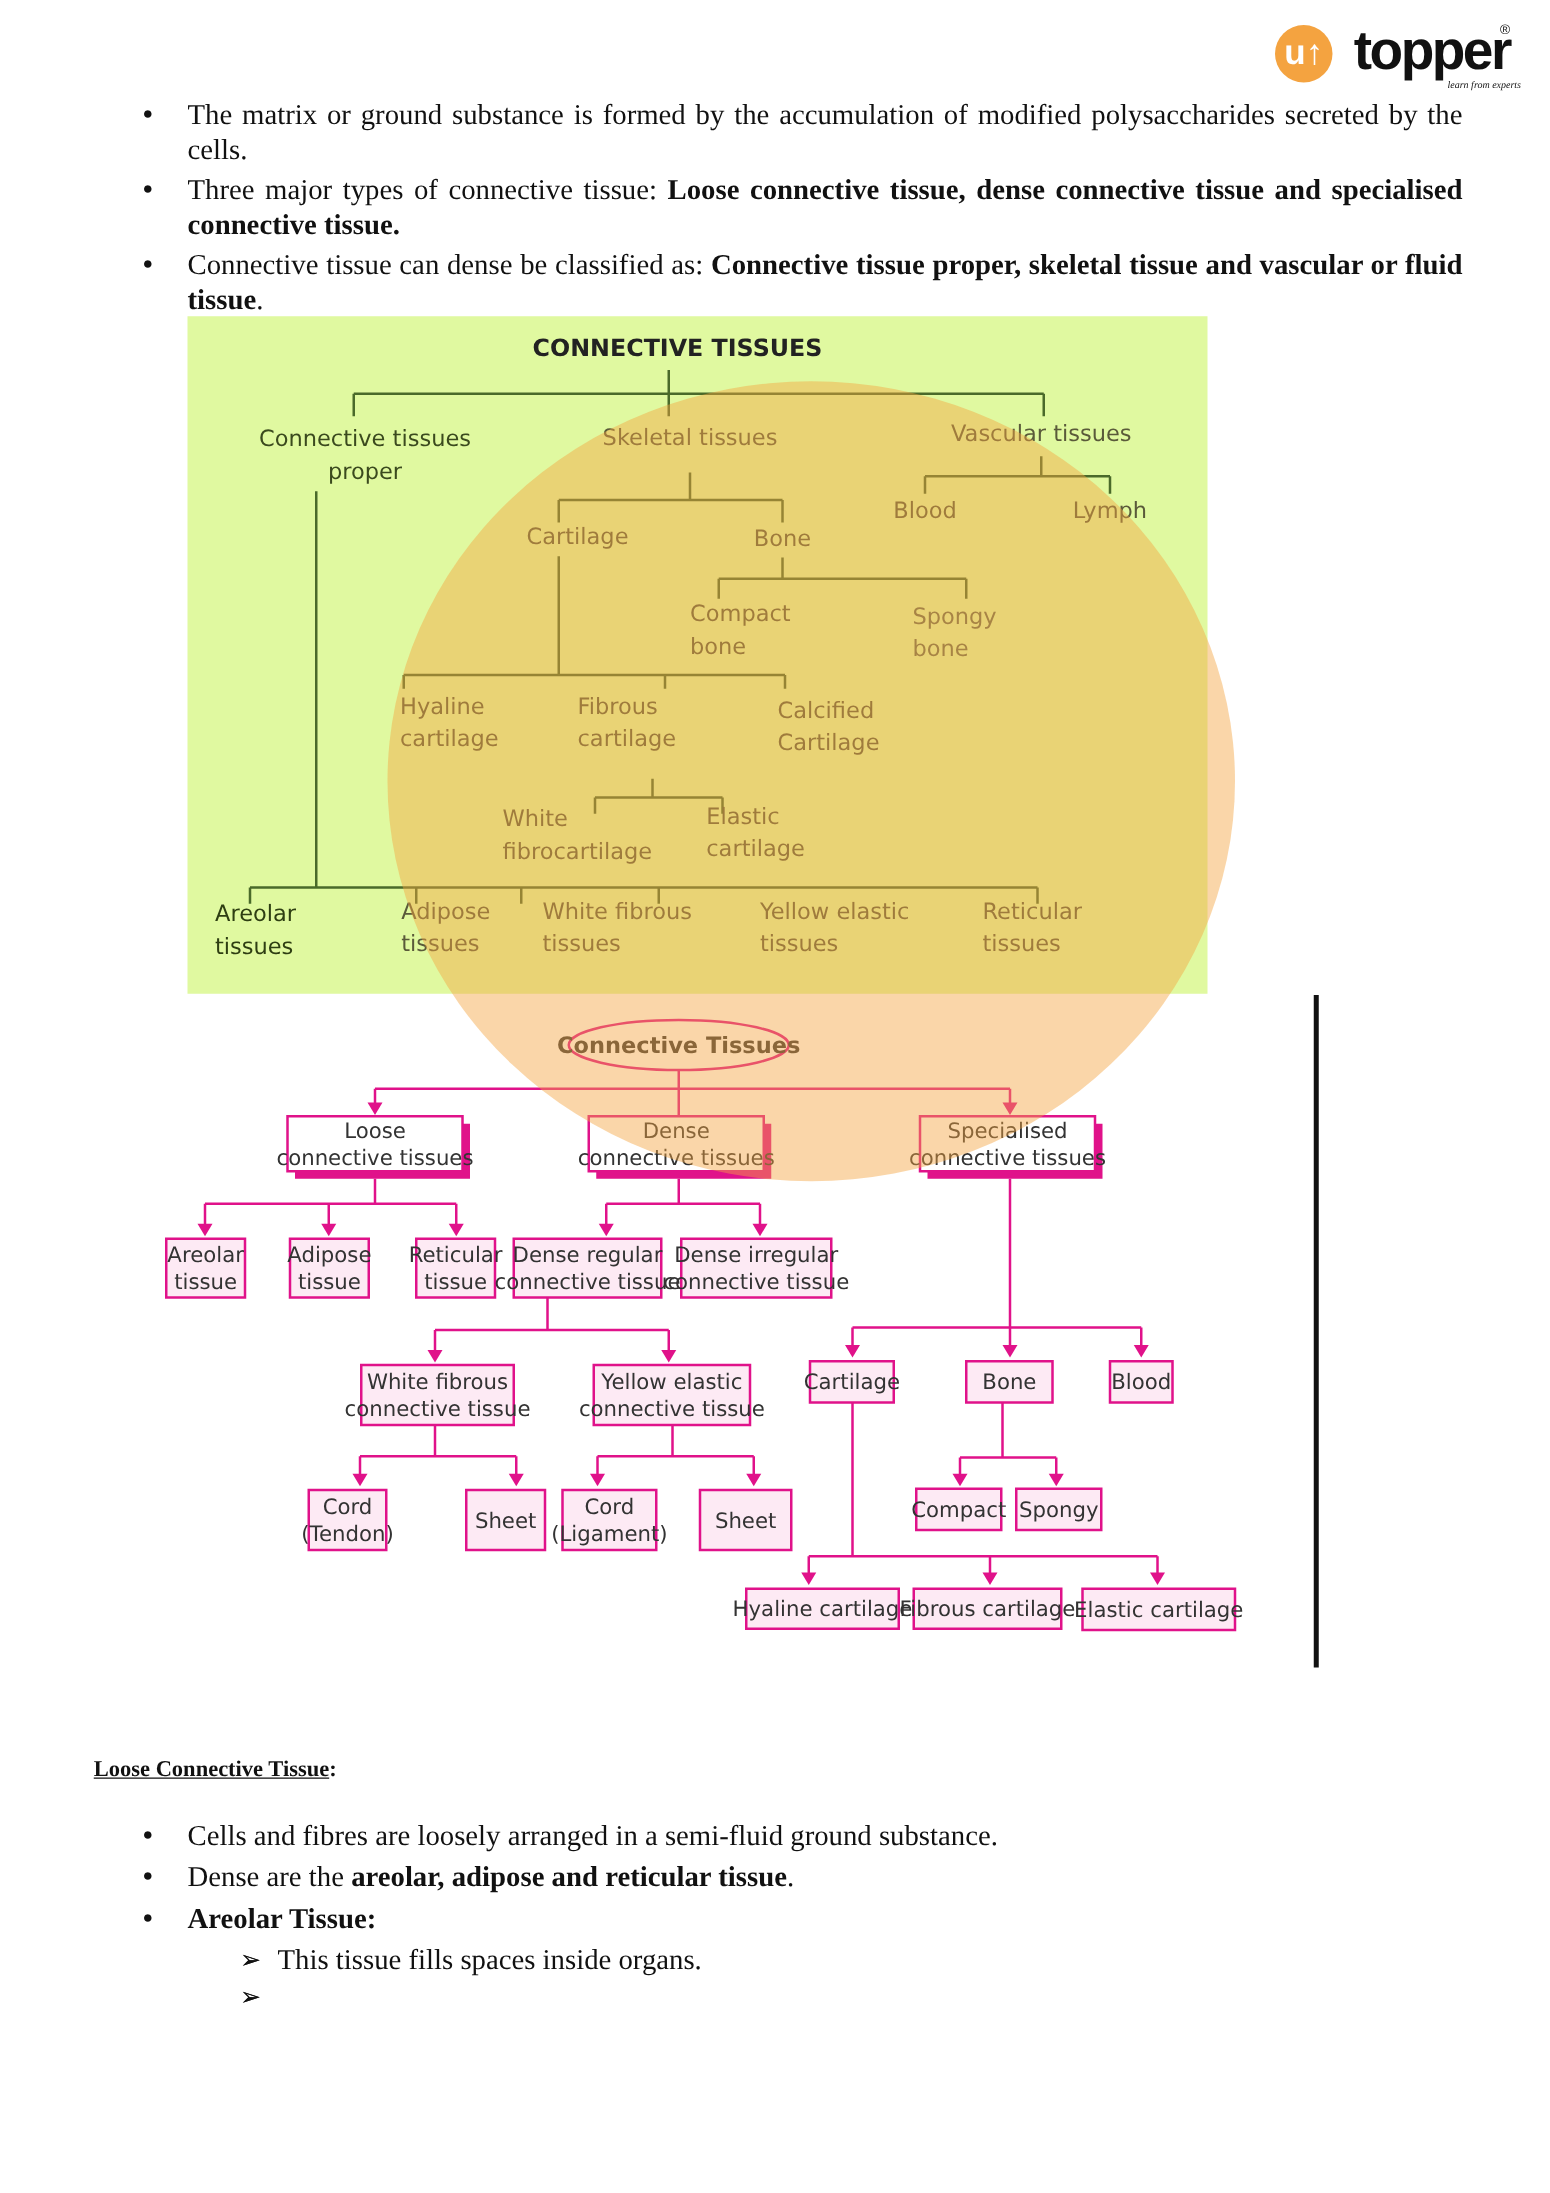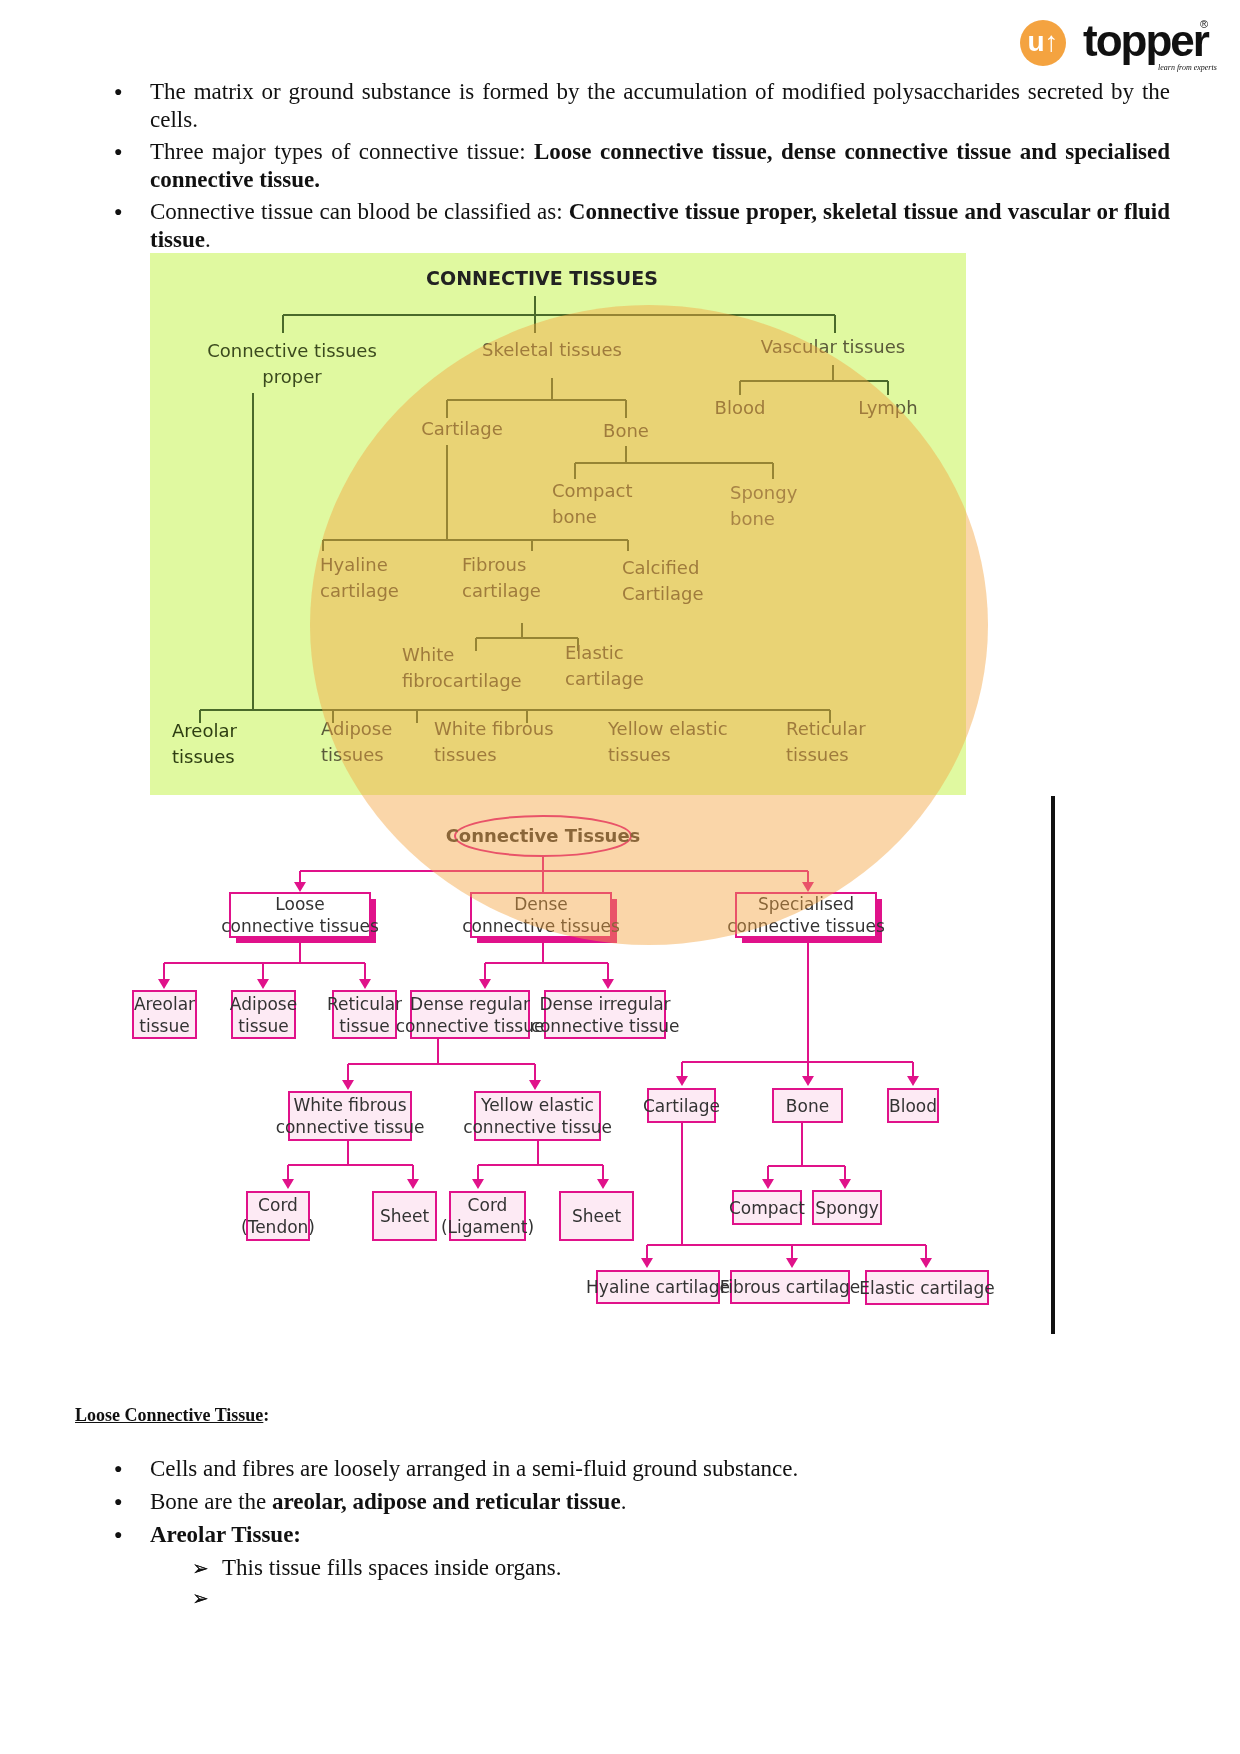--- a/index.html
+++ b/index.html
@@ -32,21 +32,21 @@
       <span>u↑</span>
     </div>
   <div class="logo-word">topper</div>
   <div class="logo-reg">®</div>
   <div class="logo-tag">learn from experts</div>
 </div>
 
 <div class="bullets" style="top:78px;" id="intro-list">
     <div class="bullet"><span class="dot" style="font-size: 14px;">●</span><span>The matrix or ground substance is formed by the accumulation of modified polysaccharides secreted by the cells.</span></div>
     <div class="bullet"><span class="dot" style="font-size: 14px;">●</span><span>Three major types of connective tissue: </span><b>Loose connective tissue, dense connective tissue and specialised connective tissue.</b></div>
-    <div class="bullet"><span class="dot" style="font-size: 14px;">●</span><span>Connective tissue can blood be classified as: </span><b>Connective tissue proper, skeletal tissue and vascular or fluid tissue</b><span>.</span></div>
+    <div class="bullet"><span class="dot" style="font-size: 14px;">●</span><span>Connective tissue can dense be classified as: </span><b>Connective tissue proper, skeletal tissue and vascular or fluid tissue</b><span>.</span></div>
   </div>
 
 <div class="diag1">
   <svg id="d1" width="816" height="542">
       <text x="392" y="32" font-size="19" fill="#222" text-anchor="middle" font-weight="bold">CONNECTIVE TISSUES</text>
       <line x1="385" y1="43" x2="385" y2="62" stroke="#4a6a2a" stroke-width="2"></line>
       <line x1="133" y1="62" x2="685" y2="62" stroke="#4a6a2a" stroke-width="2"></line>
       <line x1="133" y1="62" x2="133" y2="80" stroke="#4a6a2a" stroke-width="2"></line>
       <line x1="385" y1="62" x2="385" y2="80" stroke="#4a6a2a" stroke-width="2"></line>
       <line x1="685" y1="62" x2="685" y2="80" stroke="#4a6a2a" stroke-width="2"></line>
@@ -239,19 +239,19 @@
       <text x="867" y="493.5" font-size="17" fill="#333" text-anchor="middle" font-weight="normal">Elastic cartilage</text>
     </svg>
 </div>
 <div class="vbar"></div>
 
 <div class="watermark"></div>
 
 <div class="section-title"><span>Loose Connective Tissue</span><span style="text-decoration:none;display:inline-block">:</span></div>
 <div class="lower" id="lower-list">
     <div class="bullet" style="margin-bottom: 3px;"><span class="dot" style="font-size: 14px;">●</span><span>Cells and fibres are loosely arranged in a semi-fluid ground substance.</span></div>
-    <div class="bullet" style="margin-bottom: 3px;"><span class="dot" style="font-size: 14px;">●</span><span>Bone are the </span><b>areolar, adipose and reticular tissue</b><span>.</span></div>
+    <div class="bullet" style="margin-bottom: 3px;"><span class="dot" style="font-size: 14px;">●</span><span>Dense are the </span><b>areolar, adipose and reticular tissue</b><span>.</span></div>
     <div class="bullet" style="margin-bottom: 3px;"><span class="dot" style="font-size: 14px;">●</span><b>Areolar Tissue:</b></div>
     <div class="sub"><span class="arrow">➢</span></div>
     <div class="sub"><span class="arrow">➢</span><span>This tissue fills spaces inside organs.</span></div>
     <div class="sub"><span class="arrow">➢</span></div>
     <div class="sub"><span class="arrow">➢</span></div>
   </div>
 
 </body></html>

